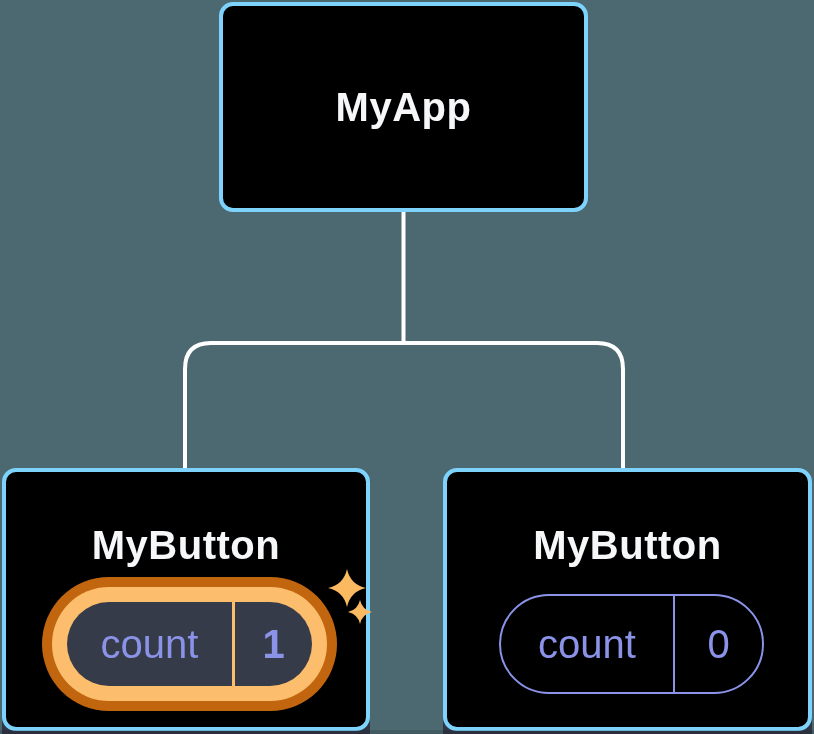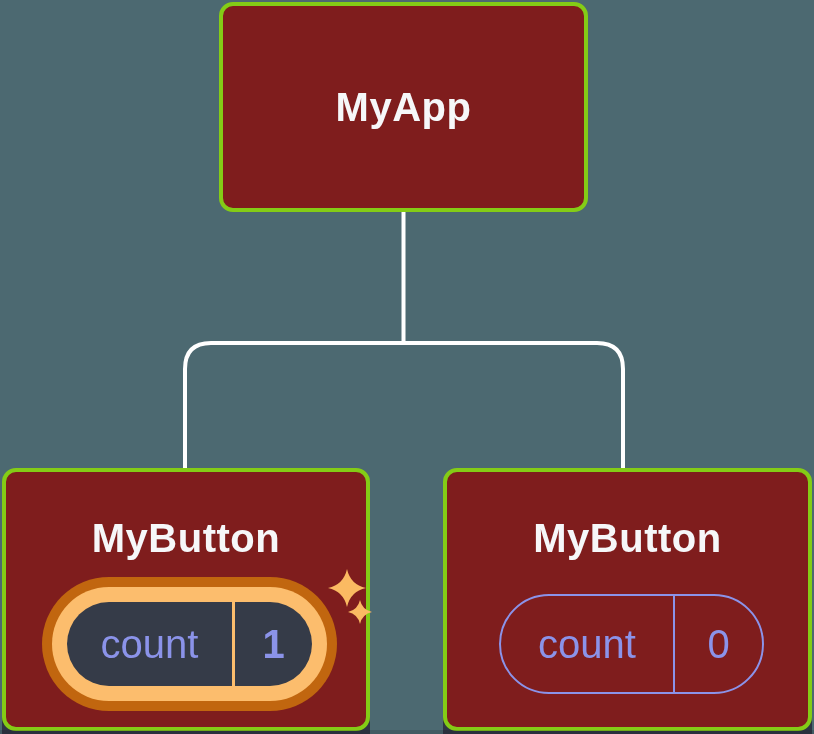--- a/index.html
+++ b/index.html
@@ -11,38 +11,38 @@
     position:relative;
     width:814px;height:734px;
     background:#4c6971;
     overflow:hidden;
   }
   .connectors{
     position:absolute;left:0;top:0;z-index:1;
   }
   .node{
     position:absolute;
-    background:#7f1d1d;
-    border:4px solid #84cc16;
+    background:#000000;
+    border:4px solid #7dd3fc;
     border-radius:14px;
     box-sizing:border-box;
     z-index:2;
   }
   .node-root{left:219px;top:2px;width:369px;height:210px;}
   .node-child-left{left:2px;top:468px;width:368px;height:263px;}
   .node-child-right{left:443px;top:468px;width:369px;height:263px;}
   .node-label{
     position:absolute;left:0;right:0;
     text-align:center;
     color:#f6f7f9;
     font-size:40px;font-weight:700;
     letter-spacing:.5px;
   }
   .node-root .node-label{top:0;bottom:0;display:flex;align-items:center;justify-content:center;}
-  .node-child-left .node-label,.node-child-right .node-label{top:44px;}
+  .node-child-left .node-label,.node-child-right .node-label{top:51px;}
   
   .under-shadow{
     position:absolute;height:19px;top:715px;background:#2f3543;z-index:0;
   }
   .under-shadow-left{left:2px;width:368px;}
   .under-shadow-right{left:443px;width:369px;}
   .bottom-band{
     position:absolute;left:0;right:0;bottom:0;height:4px;
     background:rgba(21,30,39,0.18);z-index:3;
   }

